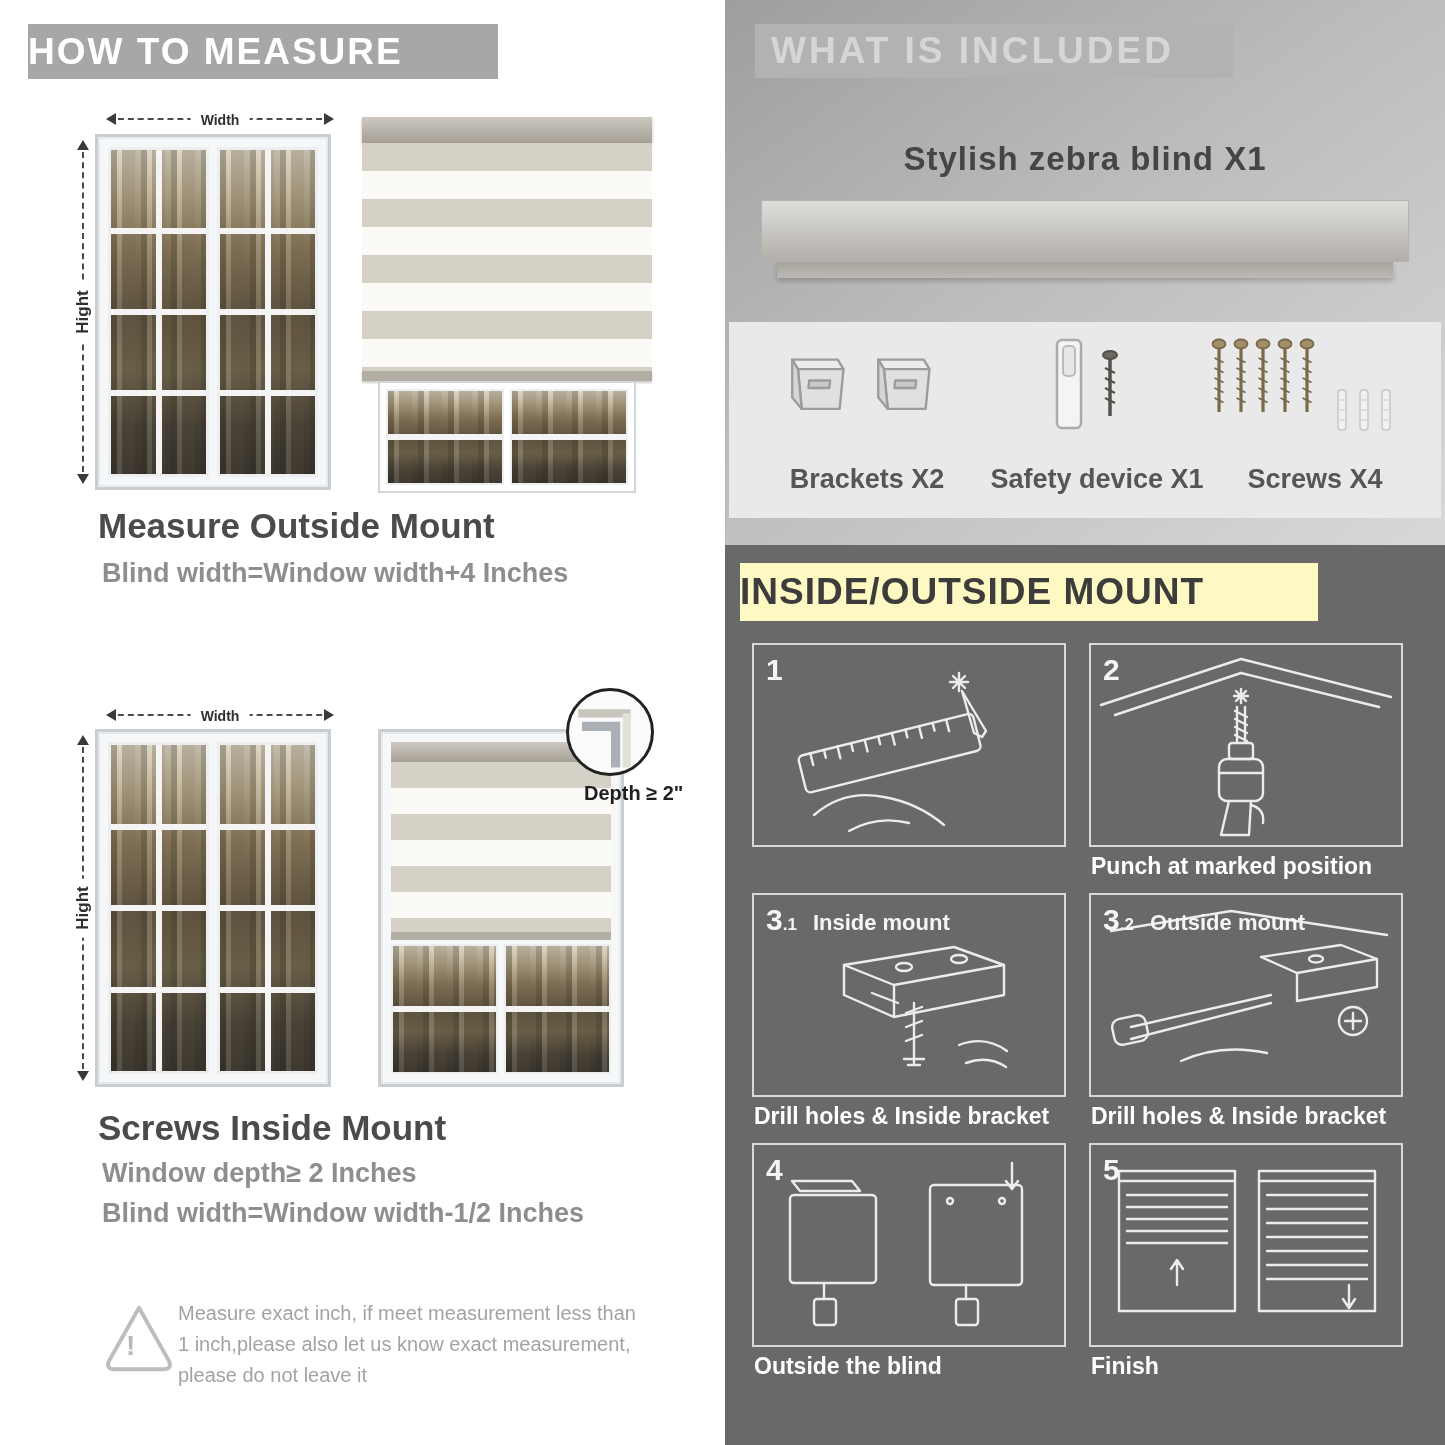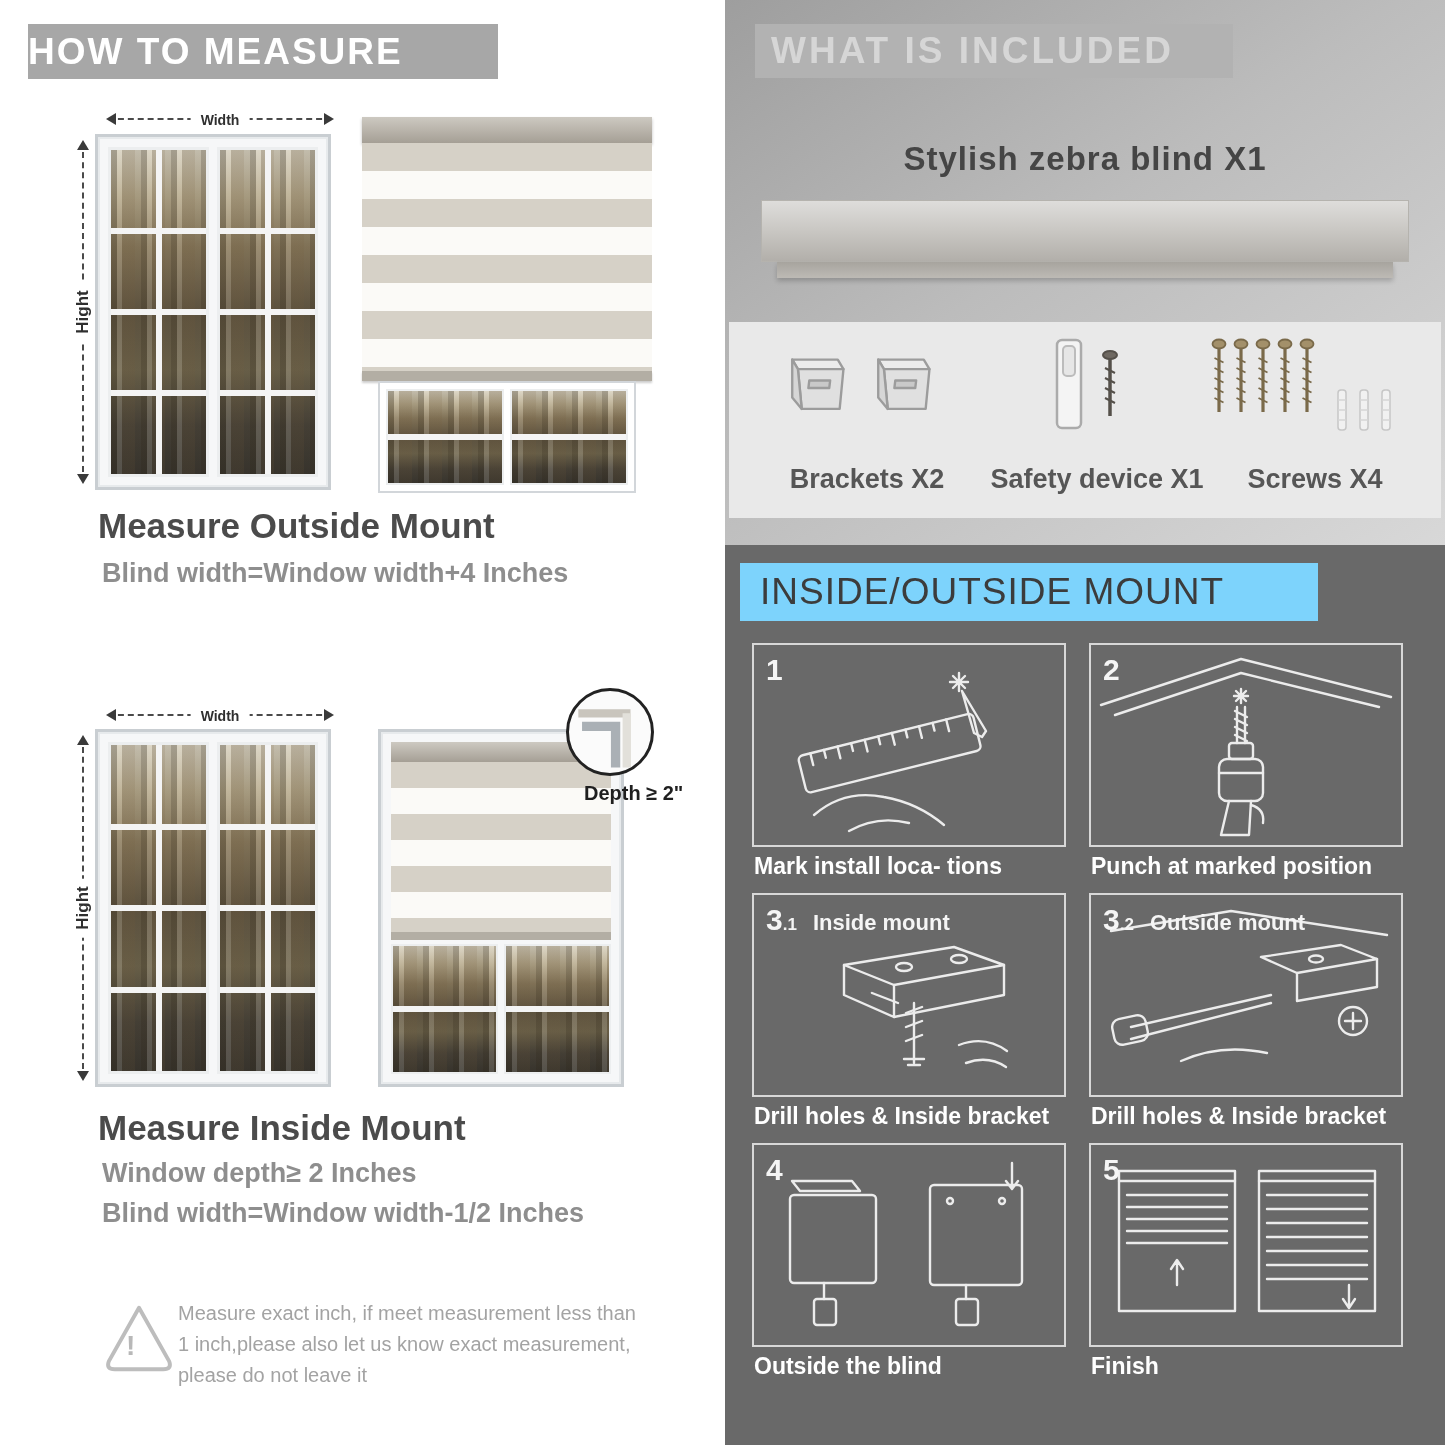--- a/index.html
+++ b/index.html
@@ -9,22 +9,22 @@
   .left { left:0; top:0; width:710px; height:1445px; background:#fff; }
   .right-top { left:725px; top:0; width:720px; height:545px;
     background:linear-gradient(145deg,#9e9e9e 0%,#bcbcbc 45%,#d8d8d8 100%); }
   .right-bottom { left:725px; top:545px; width:720px; height:900px; background:#696969; }
 
   
   .lh-bar { position:absolute; left:28px; top:24px; width:470px; height:55px; background:#a7a7a7;
     color:#fff; font-size:37px; font-weight:bold; line-height:56px; padding-left:0; letter-spacing:2px; }
   .rt-bar { position:absolute; left:30px; top:24px; width:478px; height:54px; background:#b2b2b2;
     color:#d6d6d6; font-size:37px; font-weight:bold; line-height:54px; padding-left:16px; letter-spacing:3px; }
-  .rb-bar { position:absolute; left:15px; top:18px; width:578px; height:58px; background:#7dd3fc;
-    color:#3c3c3c; font-size:37px; font-weight:normal; line-height:58px; padding-left:20px; letter-spacing:1px; }
+  .rb-bar { position:absolute; left:15px; top:18px; width:578px; height:58px; background:#fef9c3;
+    color:#3c3c3c; font-size:37px; font-weight:bold; line-height:58px; letter-spacing:1px; }
 
   
   .h1 { position:absolute; font-size:35px; font-weight:bold; color:#4b4b4b; white-space:nowrap; }
   .sub { position:absolute; font-size:27px; font-weight:bold; color:#8e8e8e; white-space:nowrap; }
   .depth-lab { position:absolute; left:584px; top:782px; font-size:20px; font-weight:bold; color:#1f1f1f; }
   .warn-text { position:absolute; left:178px; top:1298px; width:458px; font-size:20px; color:#a3a3a3; line-height:1.55; }
   .warn-mark { position:absolute; left:126px; top:1330px; font-size:28px; font-weight:bold; color:#b8b8b8; }
 
   
   .arrow-h { position:absolute; height:0; border-top:2px dashed #4a4a4a; }
@@ -193,21 +193,21 @@
 
     <div class="depth-circle">
       <svg viewBox="0 0 88 88">
         <path d="M10 24 L66 24" stroke="#c9c5bd" stroke-width="9" fill="none"></path>
         <path d="M62 24 L62 82" stroke="#e2e0da" stroke-width="9" fill="none"></path>
         <path d="M14 38 L50 38 L50 82" stroke="#aab0b5" stroke-width="10" fill="none"></path>
       </svg>
     </div>
     <div class="depth-lab">Depth ≥ 2"</div>
 
-    <h2 class="h1" style="left:98px;top:1108px">Measure Inside Mount</h2>
+    <h2 class="h1" style="left:98px;top:1108px">Screws Inside Mount</h2>
     <div class="sub" style="left:102px;top:1158px">Window depth≥ 2 Inches</div>
     <div class="sub" style="left:102px;top:1198px">Blind width=Window width-1/2 Inches</div>
 
     <svg class="warn-tri" viewBox="0 0 80 74">
       <path d="M40 7 L71 62 Q74 70 65 70 L15 70 Q6 70 9 62 Z" fill="none" stroke="#bdbdbd" stroke-width="4" stroke-linejoin="round"></path>
     </svg>
     <div class="warn-mark">!</div>
     <div class="warn-text">Measure exact inch, if meet measurement less than 1 inch,please also let us know exact measurement, please do not leave it</div>
   </section>
 
@@ -323,21 +323,20 @@
           <path d="M208 46 L232 86 L228 92 L220 88 Z"></path>
           <g transform="rotate(-14 140 105)">
             <rect x="45" y="88" width="180" height="38" rx="5"></rect>
             <path d="M58 88 v12 M72 88 v8 M86 88 v12 M100 88 v8 M114 88 v12 M128 88 v8 M142 88 v12 M156 88 v8 M170 88 v12 M184 88 v8 M198 88 v12"></path>
           </g>
           <path d="M60 170 q30 -26 70 -18 q34 6 60 28"></path>
           <path d="M95 186 q28 -16 60 -8"></path>
         </g>
       </svg>
     </div>
-    <div class="cap" style="left:29px;top:308px">Mark install loca- tions</div>
 
     <div class="cell" style="left:364px;top:98px">
       <div class="chead">
         <span class="cnum">2</span>
         <span class="csub"></span>
       </div>
       <svg class="art-svg" viewBox="0 0 310 200">
         <g class="art">
           <path d="M10 60 L150 14 L300 52"></path>
           <path d="M24 70 L150 28 L288 62"></path>

